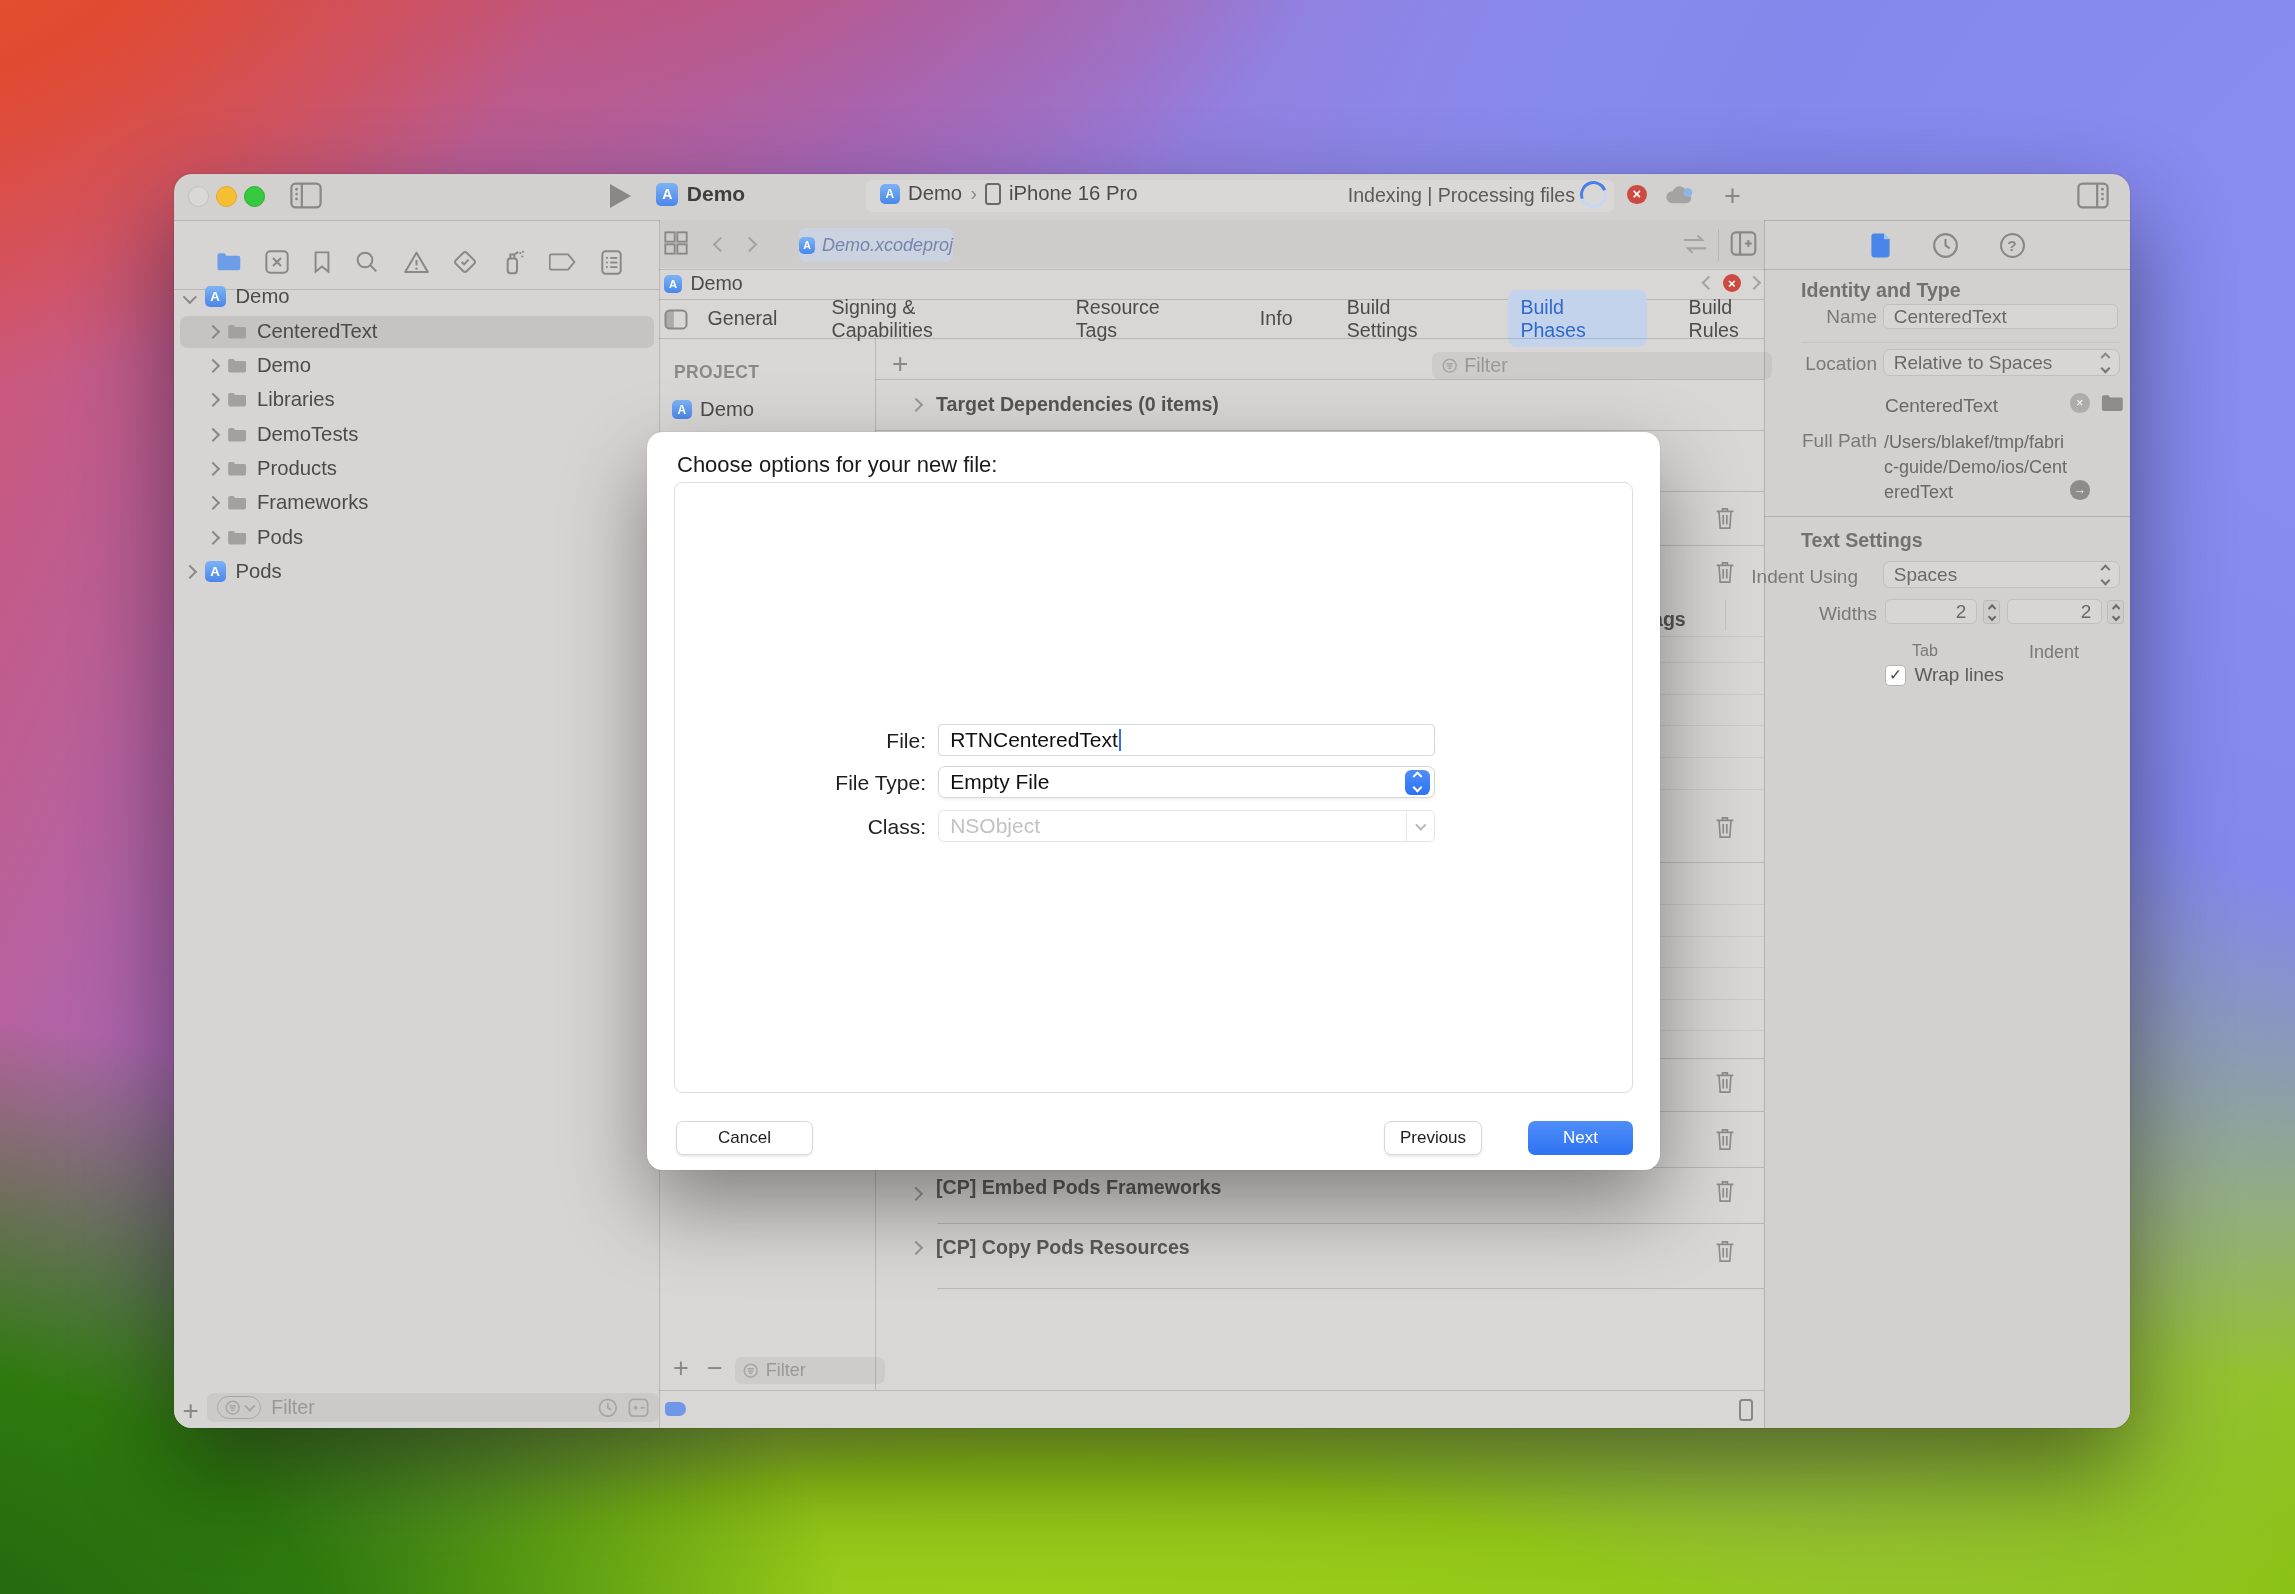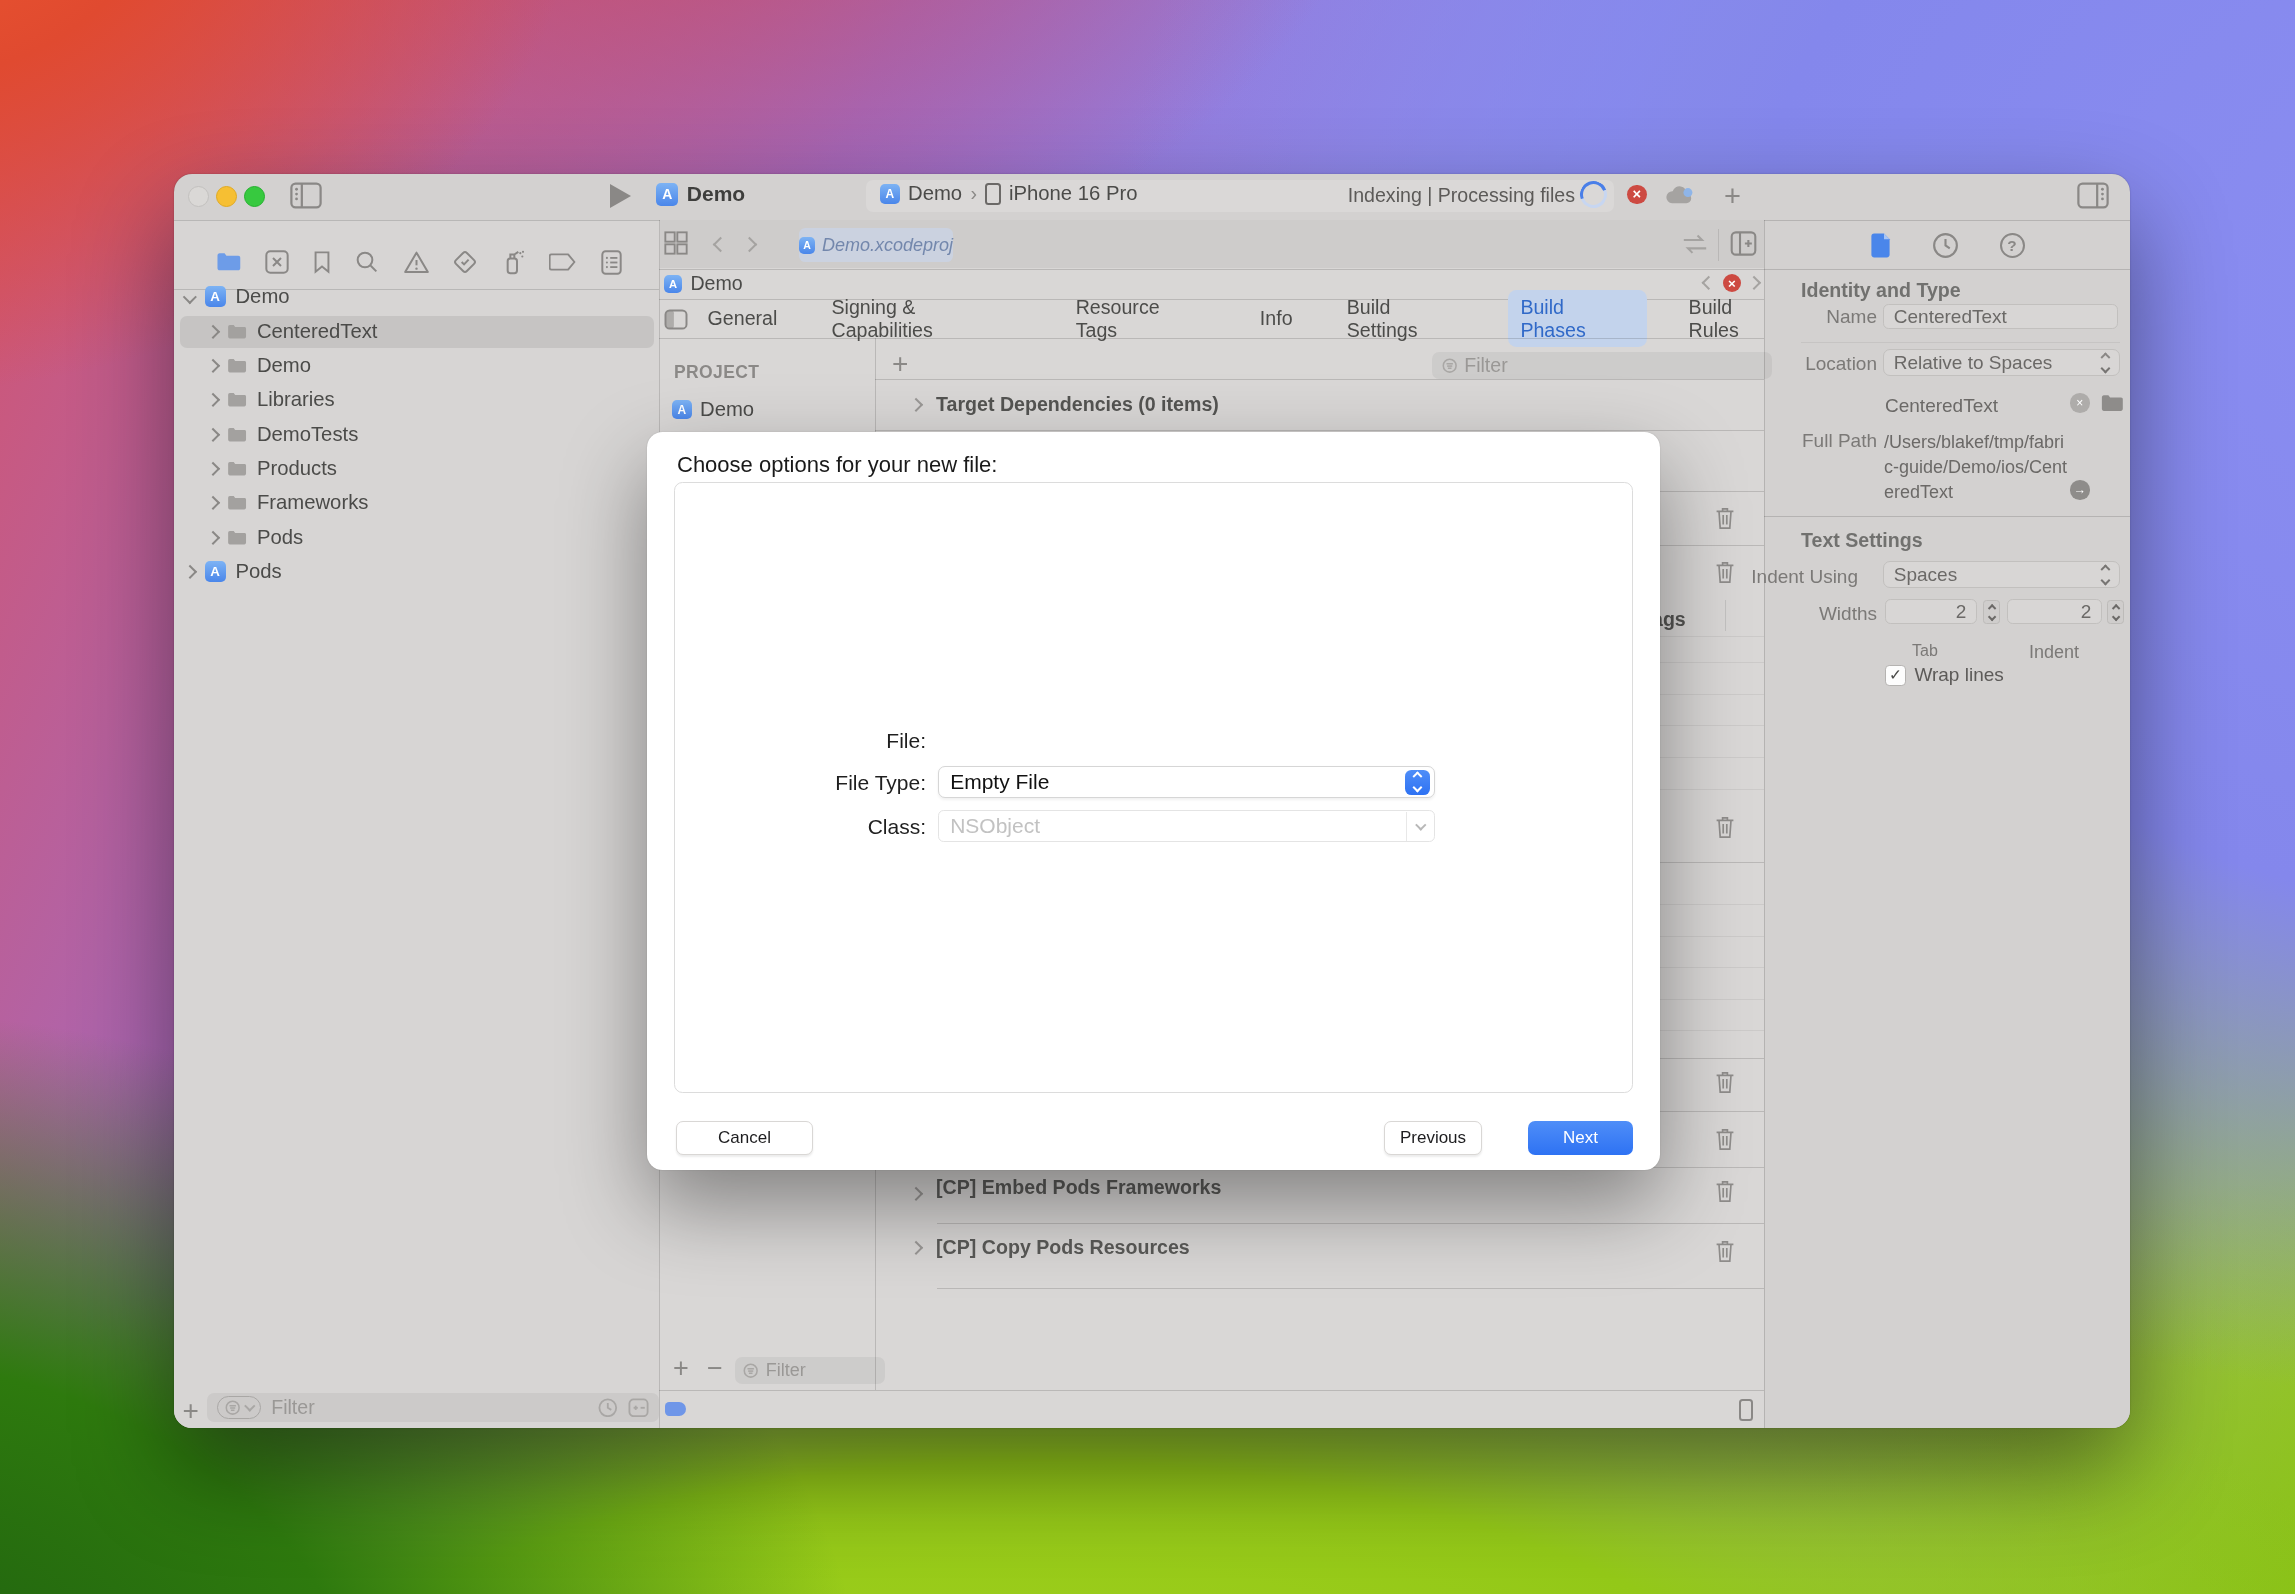--- a/index.html
+++ b/index.html
@@ -489,20 +489,24 @@
 </div>
 
 <div class="a" style="left:647px;top:432px;width:1013px;height:738px;background:#fff;border-radius:15.4px;
   box-shadow:0 35px 84px rgba(0,0,0,.4), 0 0 1.4px rgba(0,0,0,.2);">
 
   <div class="a" style="left:30px;top:19.6px;color:#1a1a1a;font-size:22px;">Choose options for your new file:</div>
 
   <div class="a" style="left:27px;top:50px;width:959px;height:611px;background:#fff;border:1.4px solid #dcdcdc;border-radius:8.4px;box-sizing:border-box;"></div>
 
   <div class="dlg-label" style="left:139px;top:297px;width:140px;">File:</div>
+  <div class="dlg-field" style="left:291px;top:292px;width:497px;height:32px;border-radius:4.2px;">
+    <span>RTNCenteredText</span>
+      <span style="display:inline-block;width:2.1px;height:22.4px;background:#2e72f3;margin-left:1.4px;"></span>
+  </div>
 
   <div class="dlg-label" style="left:90px;top:339px;width:189px;">File Type:</div>
   <div class="dlg-field" style="left:291px;top:334px;width:497px;height:32px;border-radius:7px;box-shadow:0 1.4px 2.8px rgba(0,0,0,.06);">
     <span>Empty File</span>
     <span style="flex:1;"></span>
     <span class="stepper" style="width:25px;height:25px;background:linear-gradient(180deg,#4f8ef8,#2e72f3);border-radius:6.3px;gap:3.5px;margin-right:-7px;">
       <span class="chev" style="width:4.9px;height:4.9px;transform:rotate(-135deg);border-color:#fff;"></span>
       <span class="chev chev-d" style="width:4.9px;height:4.9px;border-color:#fff;"></span>
     </span>
   </div>

